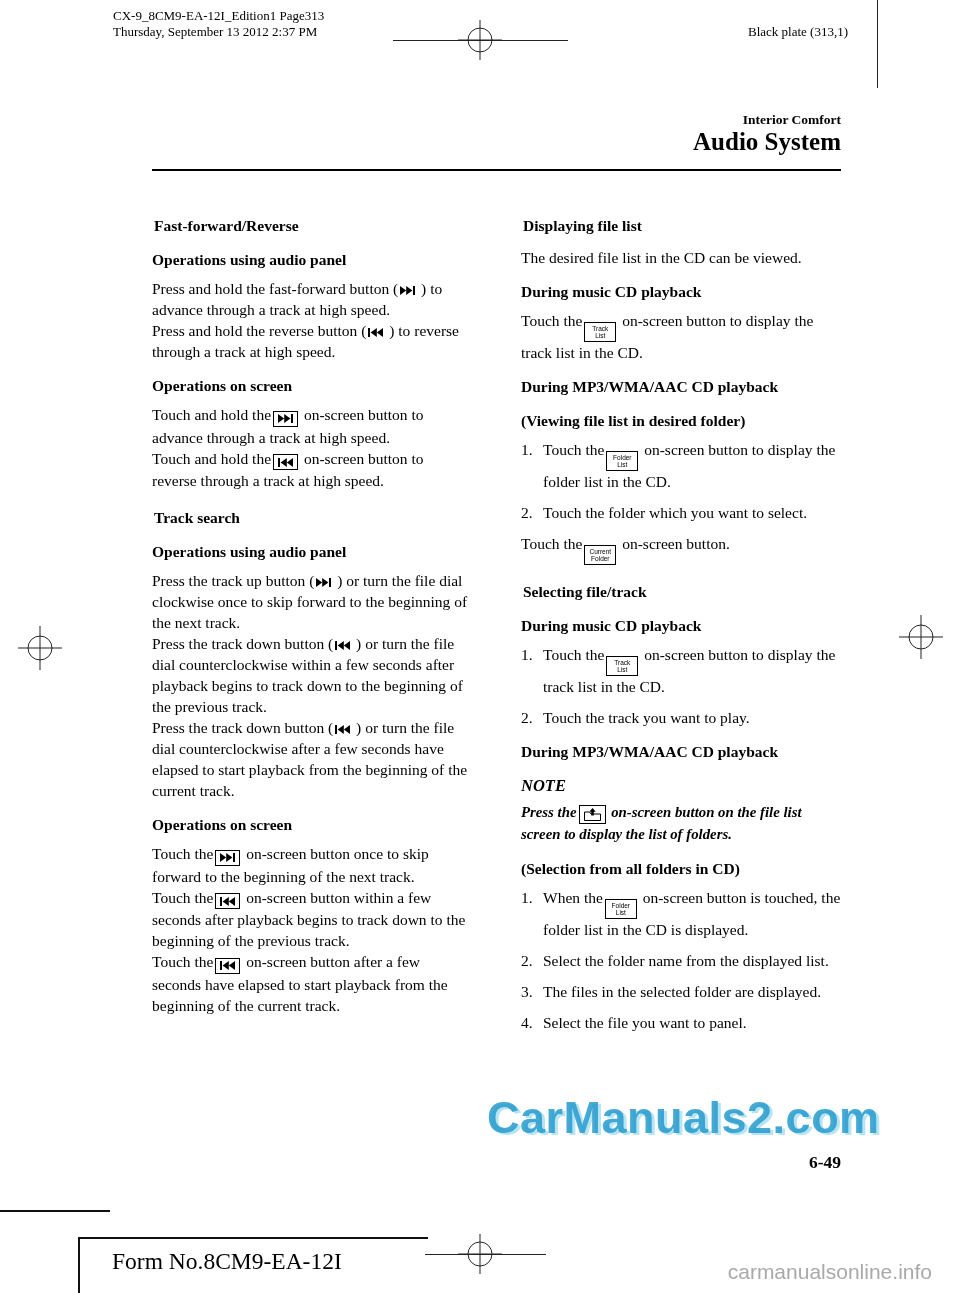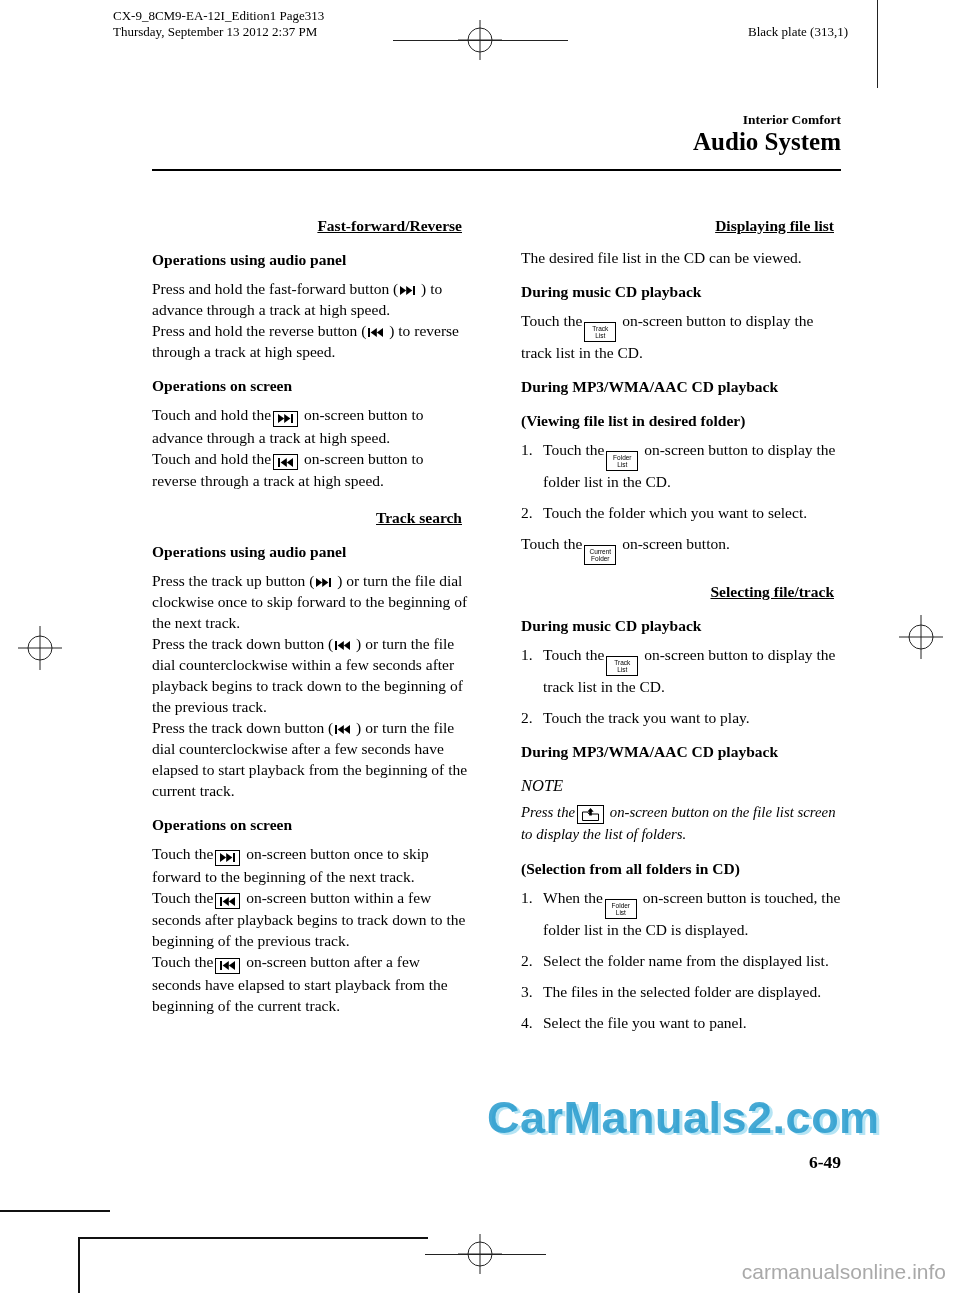--- a/index.html
+++ b/index.html
@@ -23,29 +23,29 @@
   .section-label { position:absolute; right:119px; top:112px; font-weight:bold; font-size:13.5px; }
   .page-title { position:absolute; right:119px; top:128px; font-weight:bold; font-size:25px; }
   .rule { position:absolute; left:152px; top:169px; width:689px; height:2px; background:#000; }
 
   
   .col { position:absolute; top:215px; font-size:15.5px; line-height:21px; }
   .col-left  { left:152px; width:318px; }
   .col-right { left:521px; width:321px; }
   .col > :first-child { margin-top:0 !important; }
 
-  .h-ul { font-weight:bold; text-decoration:underline; margin:16px 8px 11px;text-align:right; }
+  .h-ul { font-weight:bold; margin:16px 2px 11px; }
   .h-b  { font-weight:bold; margin:13px 0 8px; }
   .h-b.tight { margin-bottom:1px; }
   .para { margin:0 0 3px; }
   .num-item { display:flex; margin:0 0 10px; }
   .num-item .num { width:22px; flex:none; }
   .num-item .num-body { flex:1; }
-  .note-t { font-weight:normal; font-style:italic; font-size:16.5px; margin:13px 0 6px; }
-  .note-p { font-style:italic; font-size:14.8px; line-height:20.5px; margin:0 0 4px; }
+  .note-t { font-weight:bold; font-style:italic; font-size:16.5px; margin:13px 0 6px; }
+  .note-p { font-style:italic; font-size:14.8px; line-height:20.5px; margin:0 0 4px;font-weight:bold; }
 
   
   .icon { display:inline-flex; align-items:center; justify-content:center; margin:0 2px; vertical-align:-1px; }
   .icon svg { display:block; }
   .icon.boxed { border:1px solid #000; height:16px; padding:0 4px; vertical-align:-3px; }
   .icon.k-label { flex-direction:column; border:1px solid #000; width:32px; height:20px; vertical-align:-5px;
                   font-family:"Liberation Sans", sans-serif; }
   .icon .il { display:block; font-size:6.5px; line-height:7px; text-align:center; white-space:nowrap; }
   .icon.k-folder-up { border:1px solid #000; width:27px; height:19px; vertical-align:-4px; }
 
@@ -54,21 +54,21 @@
   .formno { position:absolute; left:112px; top:1248px; font-size:23.5px; }
   .bl-vline { position:absolute; left:78px; top:1238px; width:2px; height:55px; background:#111; }
   .bl-hline { position:absolute; left:78px; top:1237px; width:350px; height:1.5px; background:#111; }
   .bl-edge  { position:absolute; left:0; top:1210px; width:110px; height:2px; background:#111; }
   .bc-line  { position:absolute; left:425px; top:1254px; width:121px; height:1px; background:#222; }
 
   
   .wm-center { position:absolute; left:487px; top:1092px; font-family:"Liberation Sans", sans-serif;
                font-weight:bold; font-size:45px; color:rgba(38,154,204,0.85);
                text-shadow:3px 2px 0 rgba(120,205,235,0.55); z-index:5; letter-spacing:0.5px; }
-  .wm-corner { position:absolute; right:14px; top:1260px; font-family:"Liberation Sans", sans-serif;
+  .wm-corner { position:absolute; right:28px; top:1260px; font-family:"Liberation Sans", sans-serif;
                font-size:21px; color:#a9a9a9; z-index:5; }
 </style>
 </head>
 <body>
 
 <div class="page">
 
   <div class="hdr-small">
     <div>CX-9_8CM9-EA-12I_Edition1  Page313</div>
     <div>Thursday, September 13 2012 2:37 PM</div>
@@ -248,17 +248,18 @@
       <div class="num-item">
         <span class="num">4.</span>
         <div class="num-body">Select the file you want to panel.</div>
       </div>
     </div>
 
   <div class="pageno">6-49</div>
   <div class="bl-edge"></div>
   <div class="bl-hline"></div>
   <div class="bl-vline"></div>
+  <div class="formno">Form No.8CM9-EA-12I</div>
 
   <div class="wm-center">CarManuals2.com</div>
   <div class="wm-corner">carmanualsonline.info</div>
 
 </div>
 
 </body></html>

